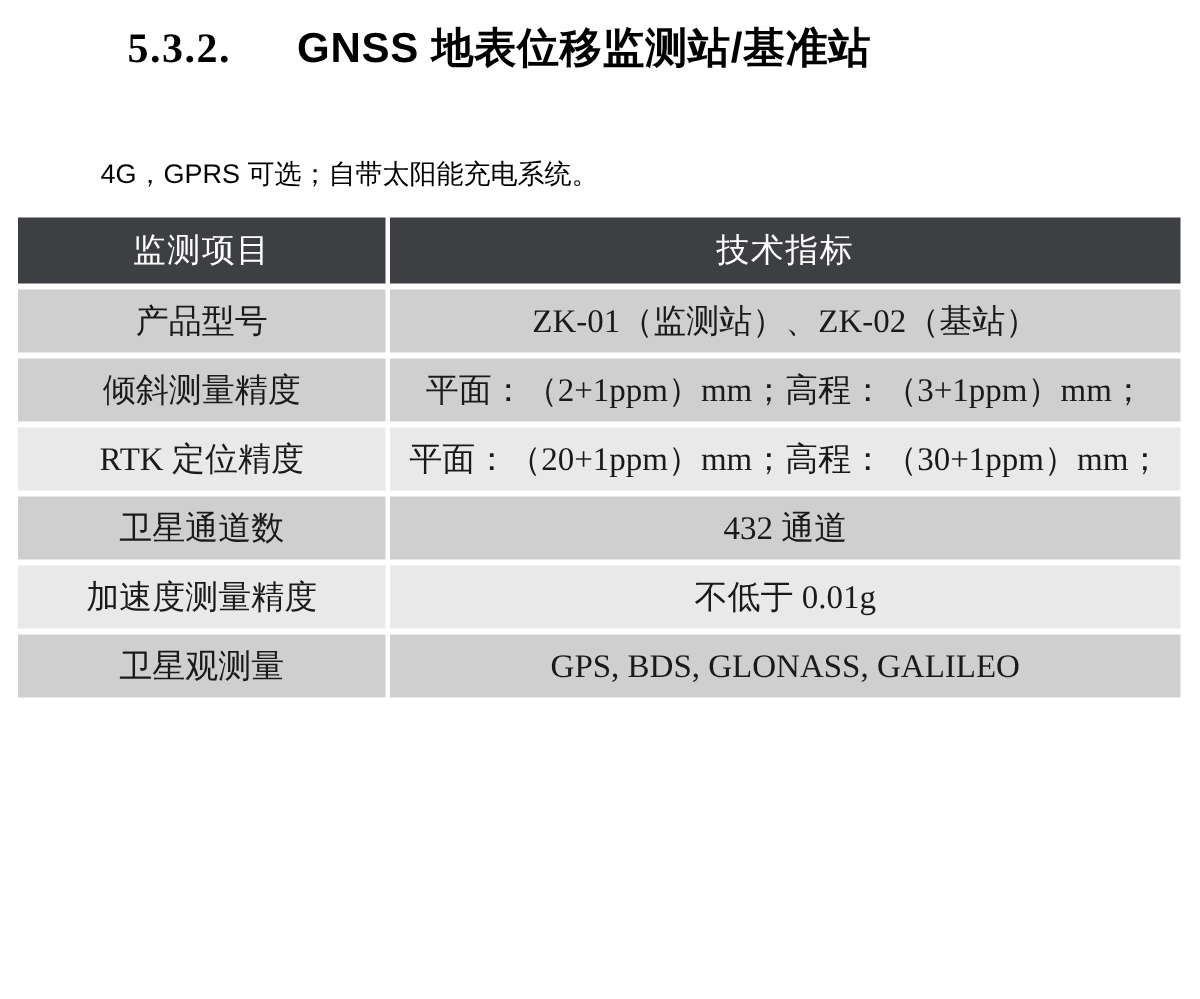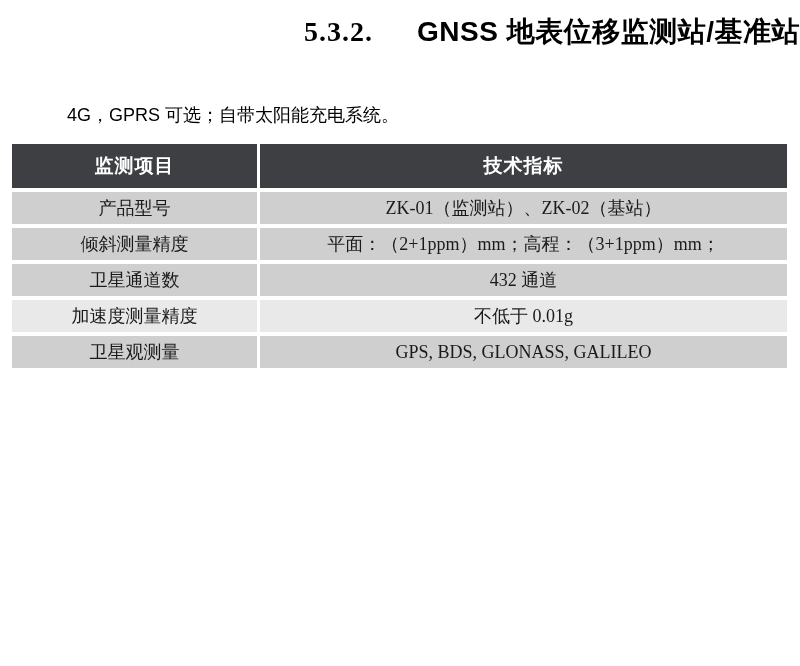--- a/index.html
+++ b/index.html
@@ -25,21 +25,20 @@
     position: relative;
     width: 800px;
     height: 666px;
   }
   .heading {
     margin: 0;
     padding: 14px 0 0 85px;
     font-size: 28px;
     line-height: 36px;
     white-space: nowrap;
-    text-align: right;
   }
   .heading-number {
     font-family: "Liberation Serif", "DejaVu Serif", serif;
     font-weight: 600;
     letter-spacing: 1px;
   }
   .heading-title {
     font-family: "Liberation Sans", "DejaVu Sans", sans-serif;
     font-weight: bold;
     margin-left: 44px;
@@ -64,27 +63,27 @@
     text-align: center;
     vertical-align: middle;
     padding: 0 4px;
     overflow: hidden;
     white-space: nowrap;
   }
   .spec-table th {
     height: 44px;
     background: var(--header-bg);
     color: var(--header-text);
-    font-weight: bold;
-    font-size: 19px;
+    font-weight: normal;
+    font-size: 22px;
     letter-spacing: 1px;
   }
   .spec-table td {
-    height: 32px;
-    font-size: 18px;
+    height: 42px;
+    font-size: 22px;
     color: var(--cell-text);
   }
   .col-item { width: 245px; }
   .row-gray  td { background: var(--row-dark-bg); }
   .row-light td { background: var(--row-light-bg); }
 </style>
 </head>
 <body>
 
 <div class="page">
@@ -104,20 +103,24 @@
     </thead>
     <tbody>
         <tr class="row-gray">
           <td class="col-item">产品型号</td>
           <td class="col-value">ZK-01（监测站）、ZK-02（基站）</td>
         </tr>
         <tr class="row-gray">
           <td class="col-item">倾斜测量精度</td>
           <td class="col-value">平面：（2+1ppm）mm；高程：（3+1ppm）mm；</td>
         </tr>
+        <tr class="row-light">
+          <td class="col-item">RTK 定位精度</td>
+          <td class="col-value">平面：（20+1ppm）mm；高程：（30+1ppm）mm；</td>
+        </tr>
         <tr class="row-gray">
           <td class="col-item">卫星通道数</td>
           <td class="col-value">432 通道</td>
         </tr>
         <tr class="row-light">
           <td class="col-item">加速度测量精度</td>
           <td class="col-value">不低于 0.01g</td>
         </tr>
         <tr class="row-gray">
           <td class="col-item">卫星观测量</td>

